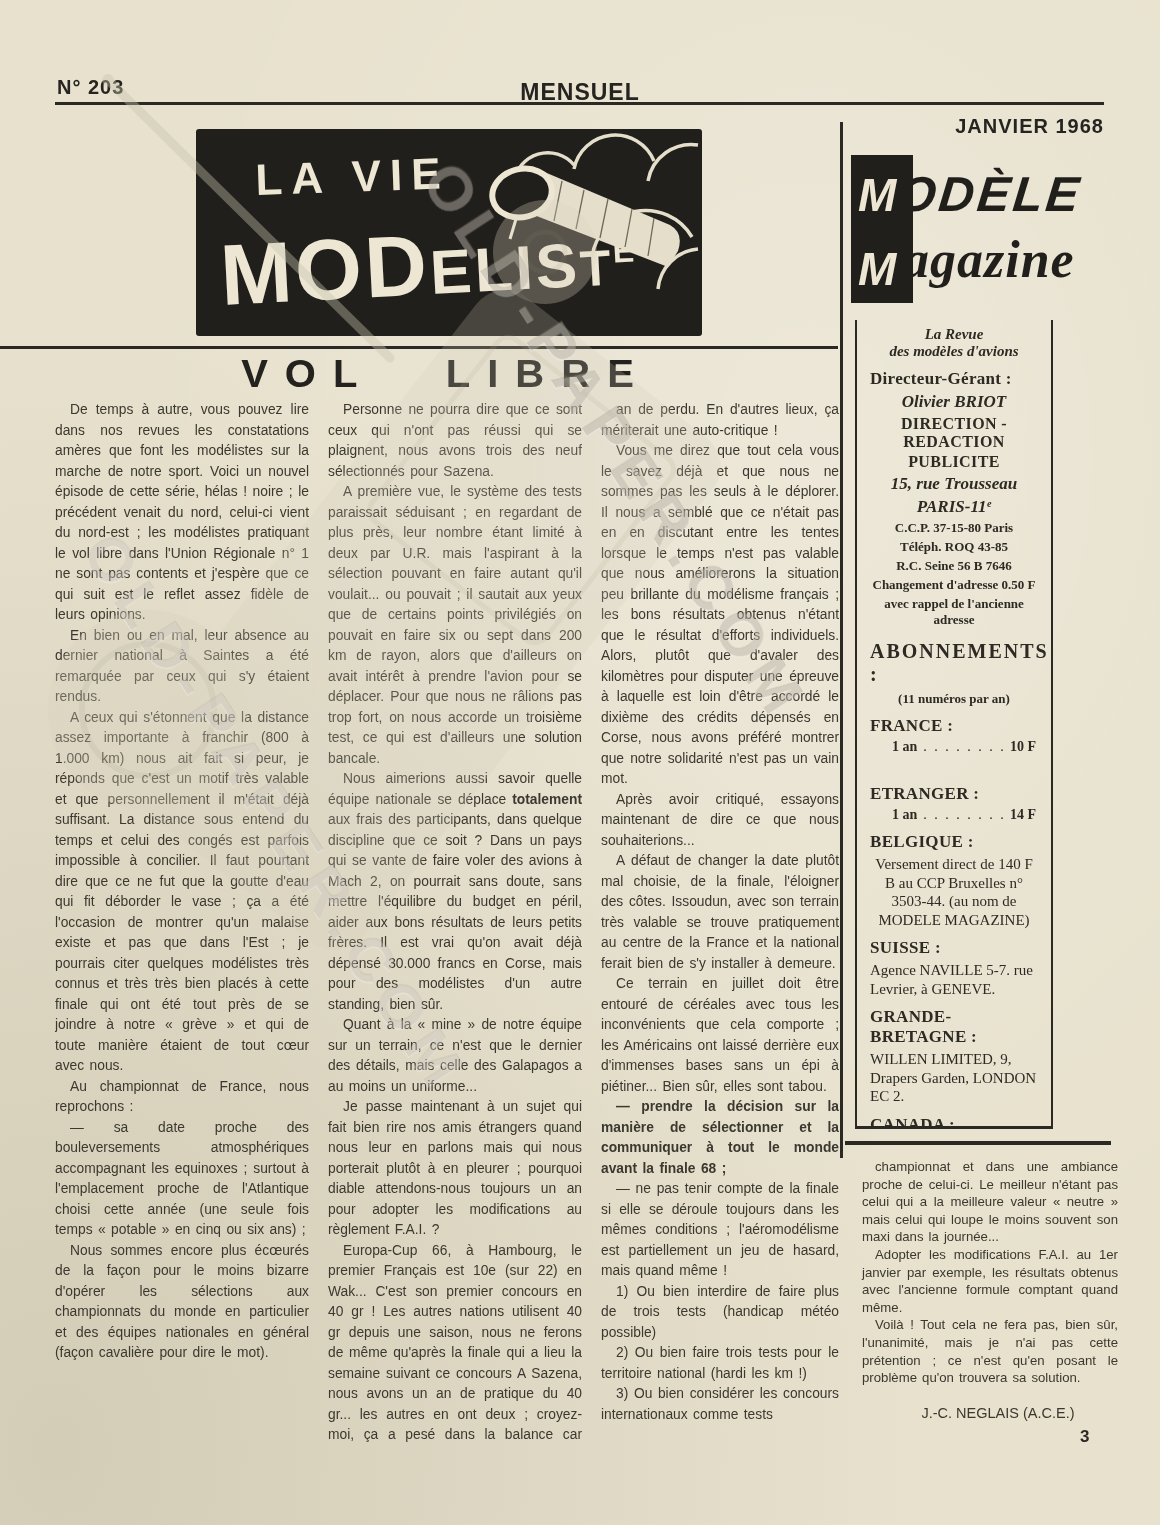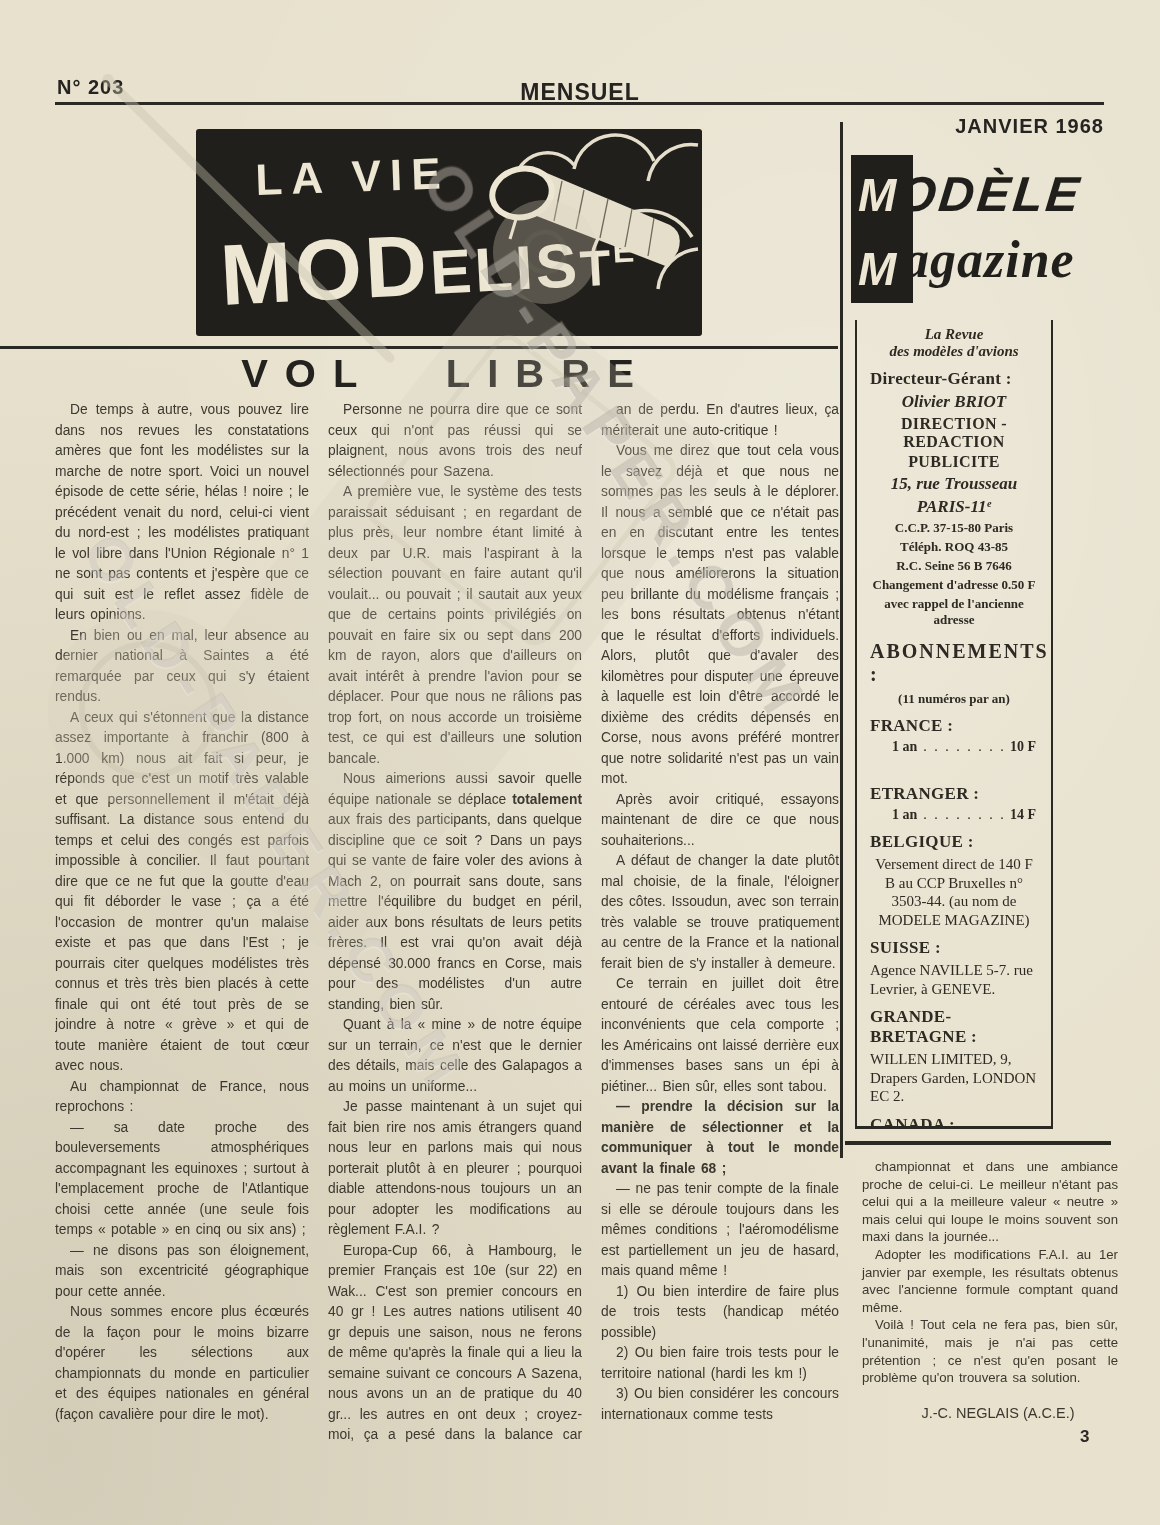--- a/index.html
+++ b/index.html
@@ -145,21 +145,20 @@
   <div id="article-title">VOL LIBRE</div>
 
   <div id="divider-v"></div>
 
   <div class="col" id="col1">
       <p class="para"><span>De temps à autre, vous pouvez lire dans nos revues les constatations amères que font les modélistes sur la marche de notre sport. Voici un nouvel épisode de cette série, hélas ! noire ; le précédent venait du nord, celui-ci vient du nord-est ; les modélistes pratiquant le vol libre dans l'Union Régionale n° 1 ne sont pas contents et j'espère que ce qui suit est le reflet assez fidèle de leurs opinions.</span></p>
       <p class="para"><span>En bien ou en mal, leur absence au dernier national à Saintes a été remarquée par ceux qui s'y étaient rendus.</span></p>
       <p class="para"><span>A ceux qui s'étonnent que la distance assez importante à franchir (800 à 1.000 km) nous ait fait si peur, je réponds que c'est un motif très valable et que personnellement il m'était déjà suffisant. La distance sous entend du temps et celui des congés est parfois impossible à concilier. Il faut pourtant dire que ce ne fut que la goutte d'eau qui fit déborder le vase ; ça a été l'occasion de montrer qu'un malaise existe et pas que dans l'Est ; je pourrais citer quelques modélistes très connus et très très bien placés à cette finale qui ont été tout près de se joindre à notre « grève » et qui de toute manière étaient de tout cœur avec nous.</span></p>
       <p class="para"><span>Au championnat de France, nous reprochons :</span></p>
       <p class="para"><span>— sa date proche des bouleversements atmosphériques accompagnant les equinoxes ; surtout à l'emplacement proche de l'Atlantique choisi cette année (une seule fois temps « potable » en cinq ou six ans) ;</span></p>
-      <p class="para"><span>— ne disons pas son éloignement, mais son excentricité géographique pour cette année.</span></p>
       <p class="para"><span>Nous sommes encore plus écœurés de la façon pour le moins bizarre d'opérer les sélections aux championnats du monde en particulier et des équipes nationales en général (façon cavalière pour dire le mot).</span></p>
     </div>
   <div class="col" id="col2">
       <p class="para"><span>Personne ne pourra dire que ce sont ceux qui n'ont pas réussi qui se plaignent, nous avons trois des neuf sélectionnés pour Sazena.</span></p>
       <p class="para"><span>A première vue, le système des tests paraissait séduisant ; en regardant de plus près, leur nombre étant limité à deux par U.R. mais l'aspirant à la sélection pouvant en faire autant qu'il voulait... ou pouvait ; il sautait aux yeux que de certains points privilégiés on pouvait en faire six ou sept dans 200 km de rayon, alors que d'ailleurs on avait intérêt à prendre l'avion pour se déplacer. Pour que nous ne râlions pas trop fort, on nous accorde un troisième test, ce qui est d'ailleurs une solution bancale.</span></p>
       <p class="para"><span>Nous aimerions aussi savoir quelle équipe nationale se déplace </span><span class="b">totalement</span><span> aux frais des participants, dans quelque discipline que ce soit ? Dans un pays qui se vante de faire voler des avions à Mach 2, on pourrait sans doute, sans mettre l'équilibre du budget en péril, aider aux bons résultats de leurs petits frères. Il est vrai qu'on avait déjà dépensé 30.000 francs en Corse, mais pour des modélistes d'un autre standing, bien sûr.</span></p>
       <p class="para"><span>Quant à la « mine » de notre équipe sur un terrain, ce n'est que le dernier des détails, mais celle des Galapagos a au moins un uniforme...</span></p>
       <p class="para"><span>Je passe maintenant à un sujet qui fait bien rire nos amis étrangers quand nous leur en parlons mais qui nous porterait plutôt à en pleurer ; pourquoi diable attendons-nous toujours un an pour adopter les modifications au règlement F.A.I. ?</span></p>
       <p class="para"><span>Europa-Cup 66, à Hambourg, le premier Français est 10e (sur 22) en Wak... C'est son premier concours en 40 gr ! Les autres nations utilisent 40 gr depuis une saison, nous ne ferons de même qu'après la finale qui a lieu la semaine suivant ce concours A Sazena, nous avons un an de pratique du 40 gr... les autres en ont deux ; croyez-moi, ça a pesé dans la balance car cela représente une « génération » de modèles d'écart. Alors, pourquoi ? La décision d'opérer de cette façon était prise fin 65, il aurait été aussi facile d'appliquer le nouveau règlement au 1er janvier 1966, c'est-à-dire pour les premiers concours du printemps. Une circulaire aux sections et nous avions toute la mauvaise saison pour nous préparer à ce changement (ce qui a été fait partout ailleurs). Ne dites pas que c'était parce qu'il y avait déjà des résultats de début de saison (automne 65) en 50 gr et carburant libre ; on a bien sélectionné pour Sazena sur une finale avec l'ancien règlement et des tests sur le nouveau... Résultat pratique : un</span></p>
     </div>

